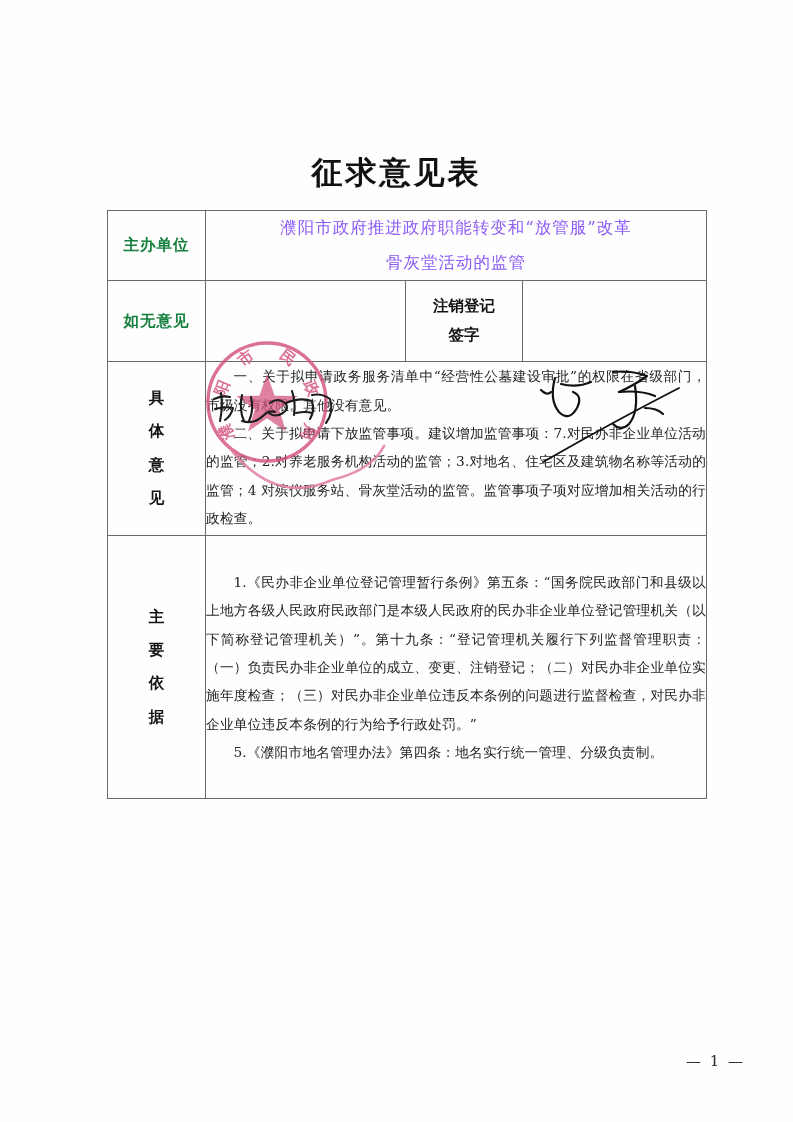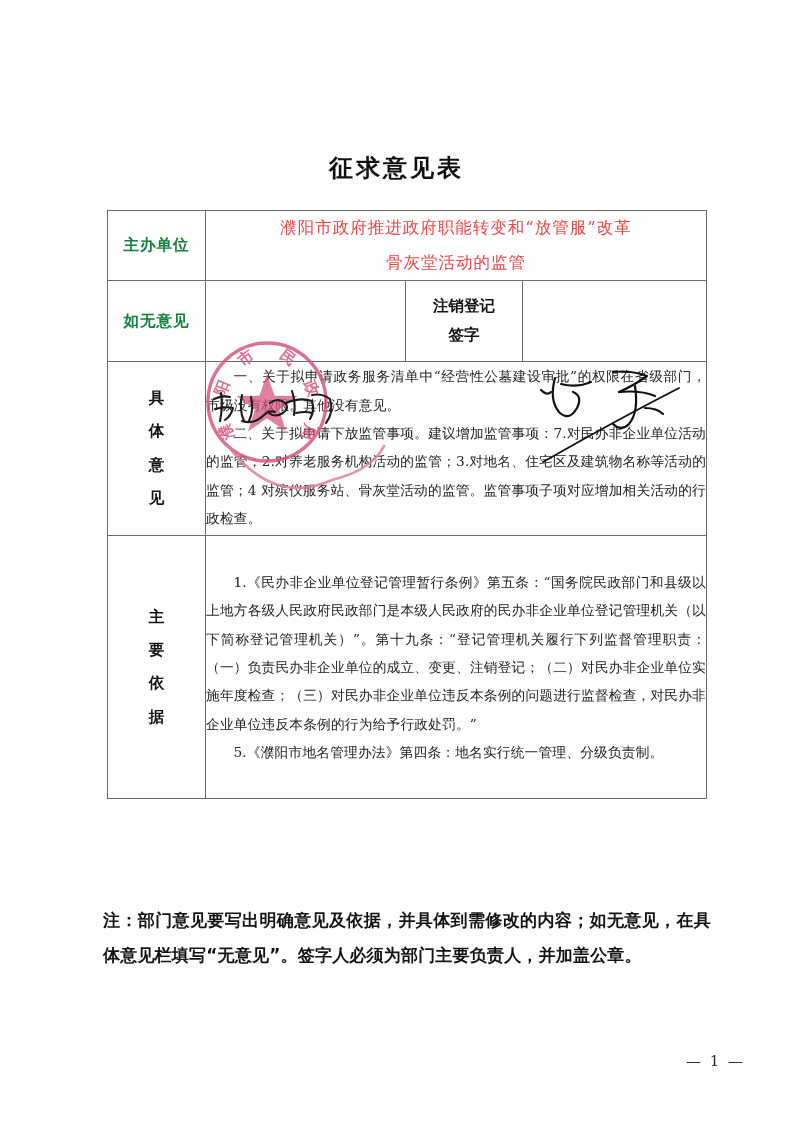--- a/index.html
+++ b/index.html
@@ -23,21 +23,21 @@
 
   
   #doc-title {
     position: absolute;
     left: 0;
     top: 152px;
     width: 793px;
     text-align: center;
     font-family: "DejaVu Serif", "Liberation Serif", serif;
     font-weight: bold;
-    font-size: 24px;
+    font-size: 31px;
     letter-spacing: 3px;
     color: #111;
   }
 
   
   #form-table {
     position: absolute;
     left: 107px;
     top: 210px;
     width: 599px;
@@ -67,21 +67,21 @@
     line-height: 2.15;
     color: #141414;
   }
   .label-vertical span { display: block; }
 
   .center-body {
     text-align: center;
     font-size: 16.5px;
     line-height: 2.1;
     letter-spacing: 1px;
-    color: #ef4444;
+    color: #8b5cf6;
     padding: 7px 10px;
   }
   .title-line {
     text-align: center;
     font-size: 17px;
     letter-spacing: 0.5px;
     color: #1a1a1a;
     padding: 6px 8px;
   }
 
@@ -284,17 +284,16 @@
       <path d="M16 106 q70 -40 136 -74" stroke-width="1.8"></path>
     </g>
   </svg>
 
   <svg id="pen-mark" viewBox="0 0 220 70">
     <g fill="none" stroke="#e07ba4" stroke-width="2.6" stroke-linecap="round" opacity="0.85">
       <path d="M10 6 q46 60 104 34 q40 -10 52 -34"></path>
     </g>
   </svg>
 
-  <div id="footer-note">注：部门意见要写出明确意见及依据，并具体到需修改的内容；如无意见，在具体意见栏填写“无意见”。签字人必须为部门主要负责人，并加盖公章。</div>
 
   <div id="page-number">— 1 —</div>
 
 </div>
 
 </body></html>

